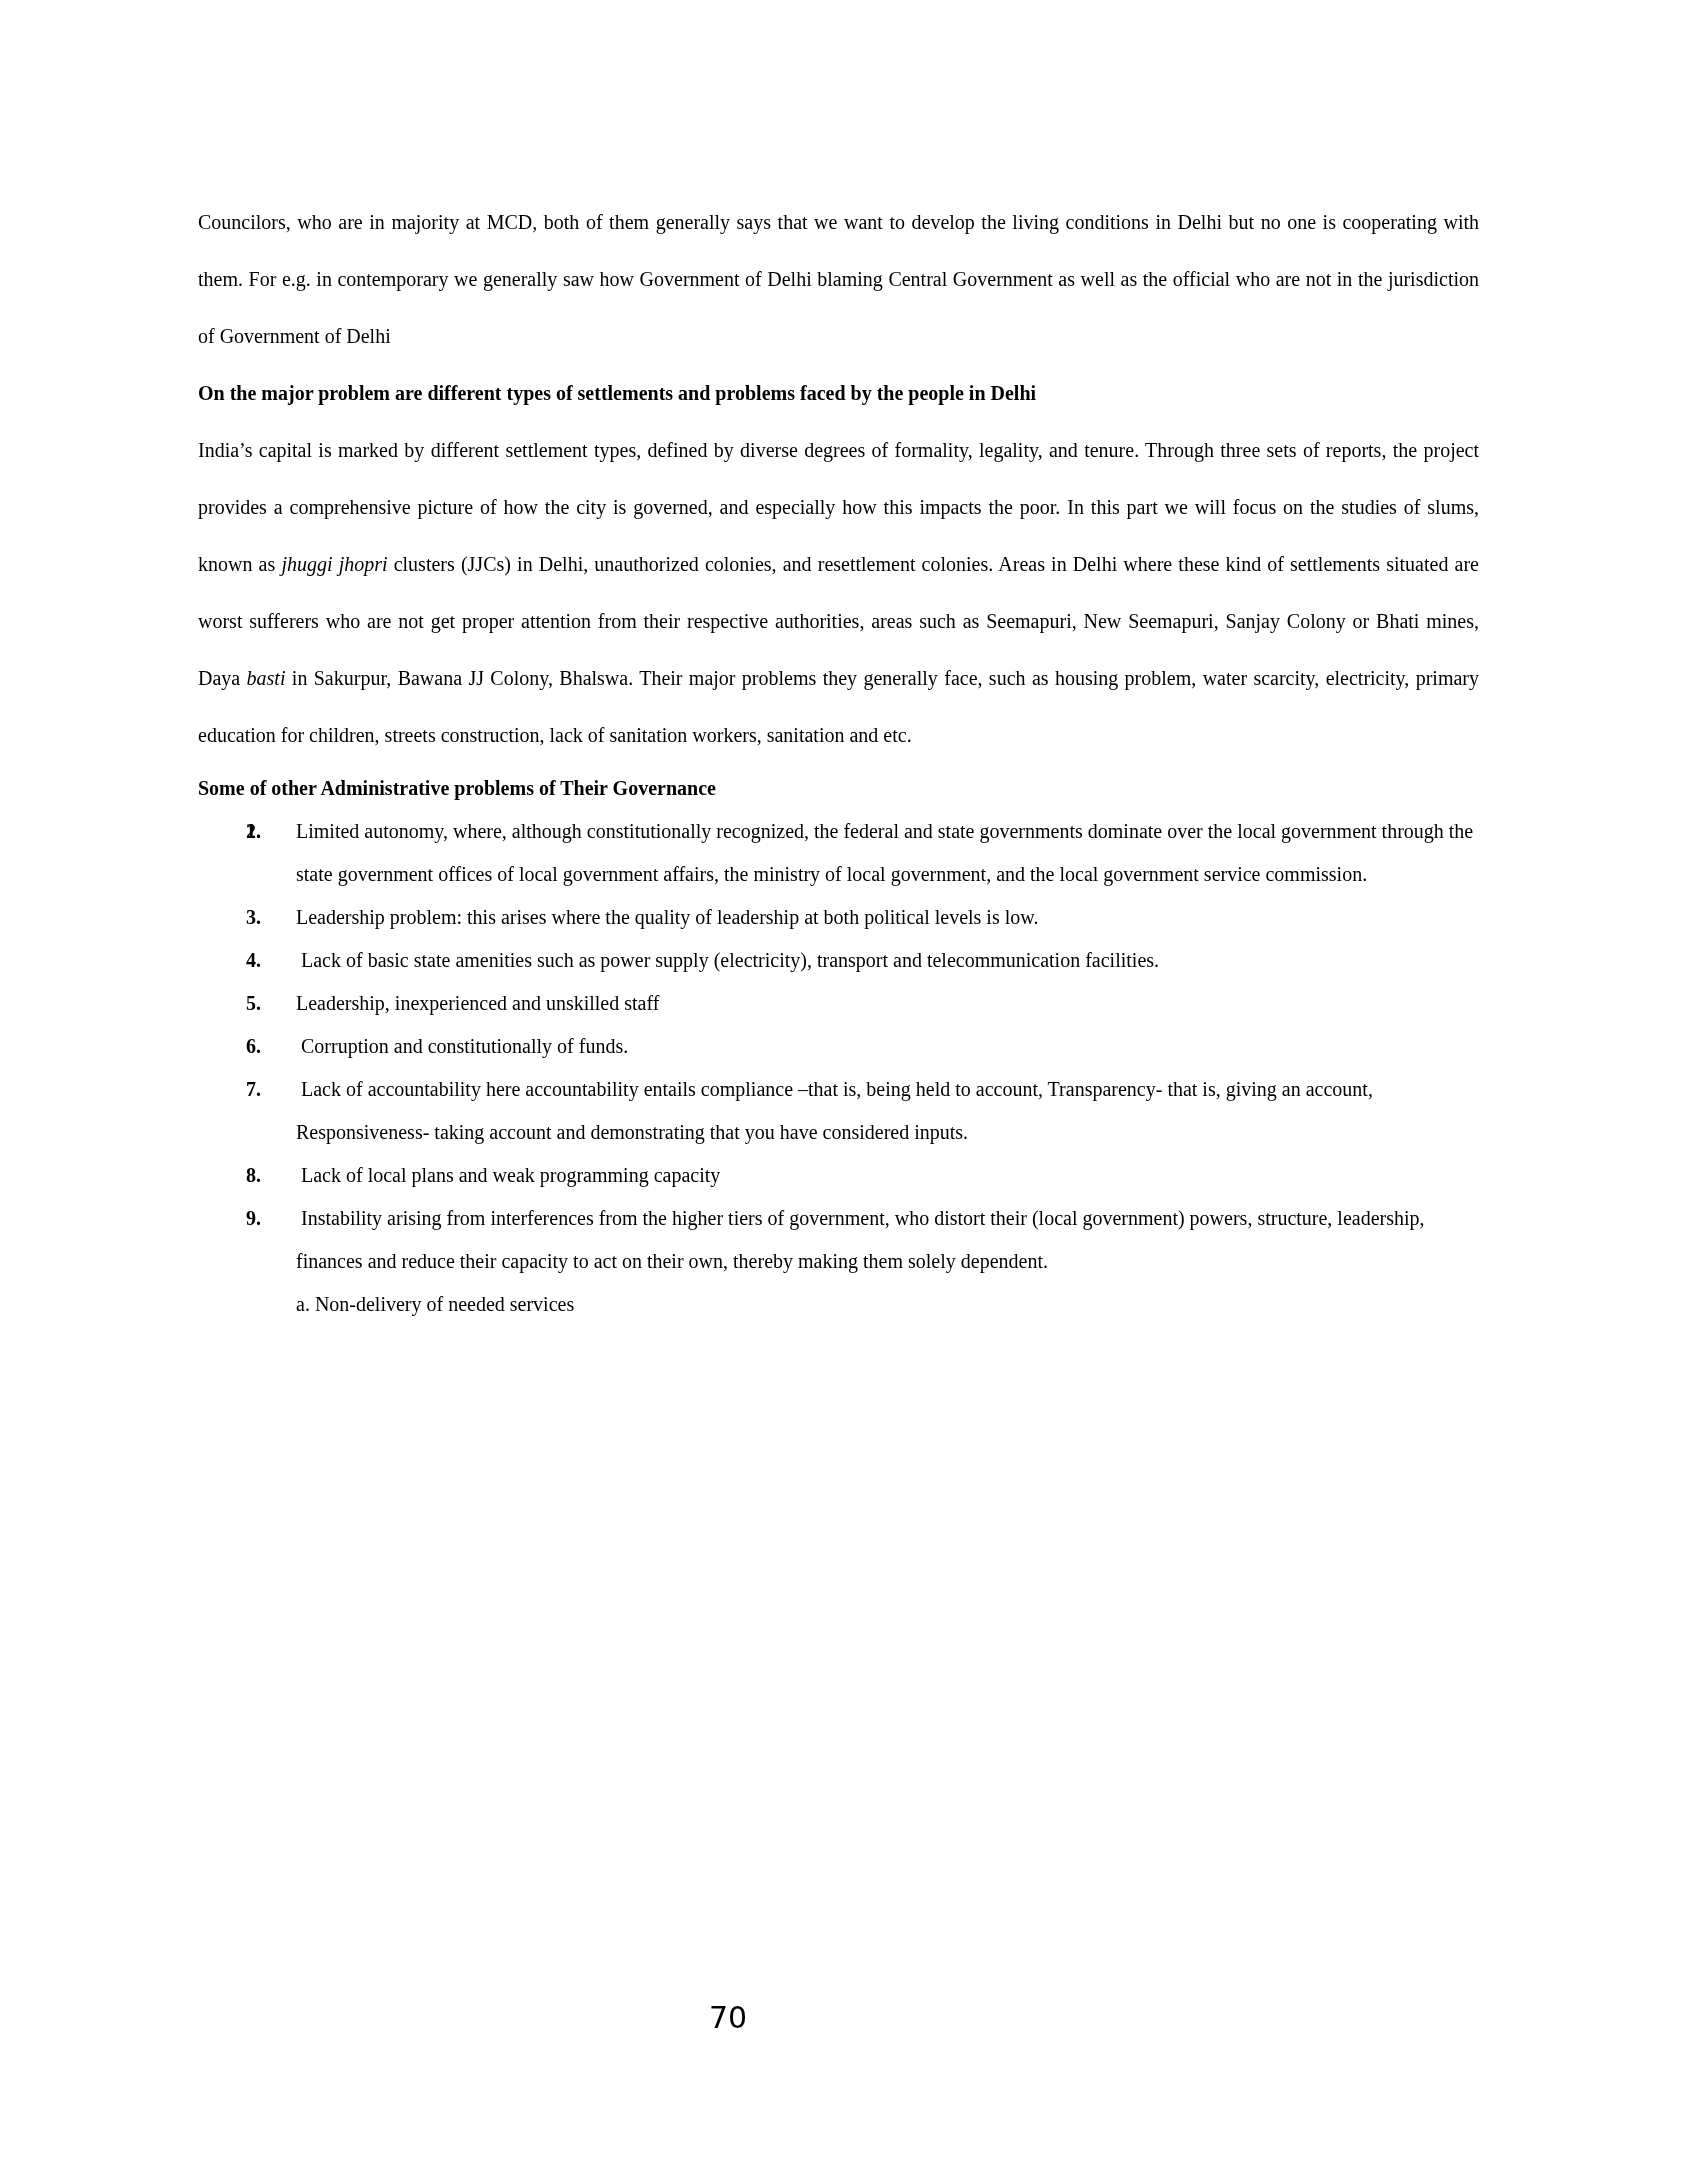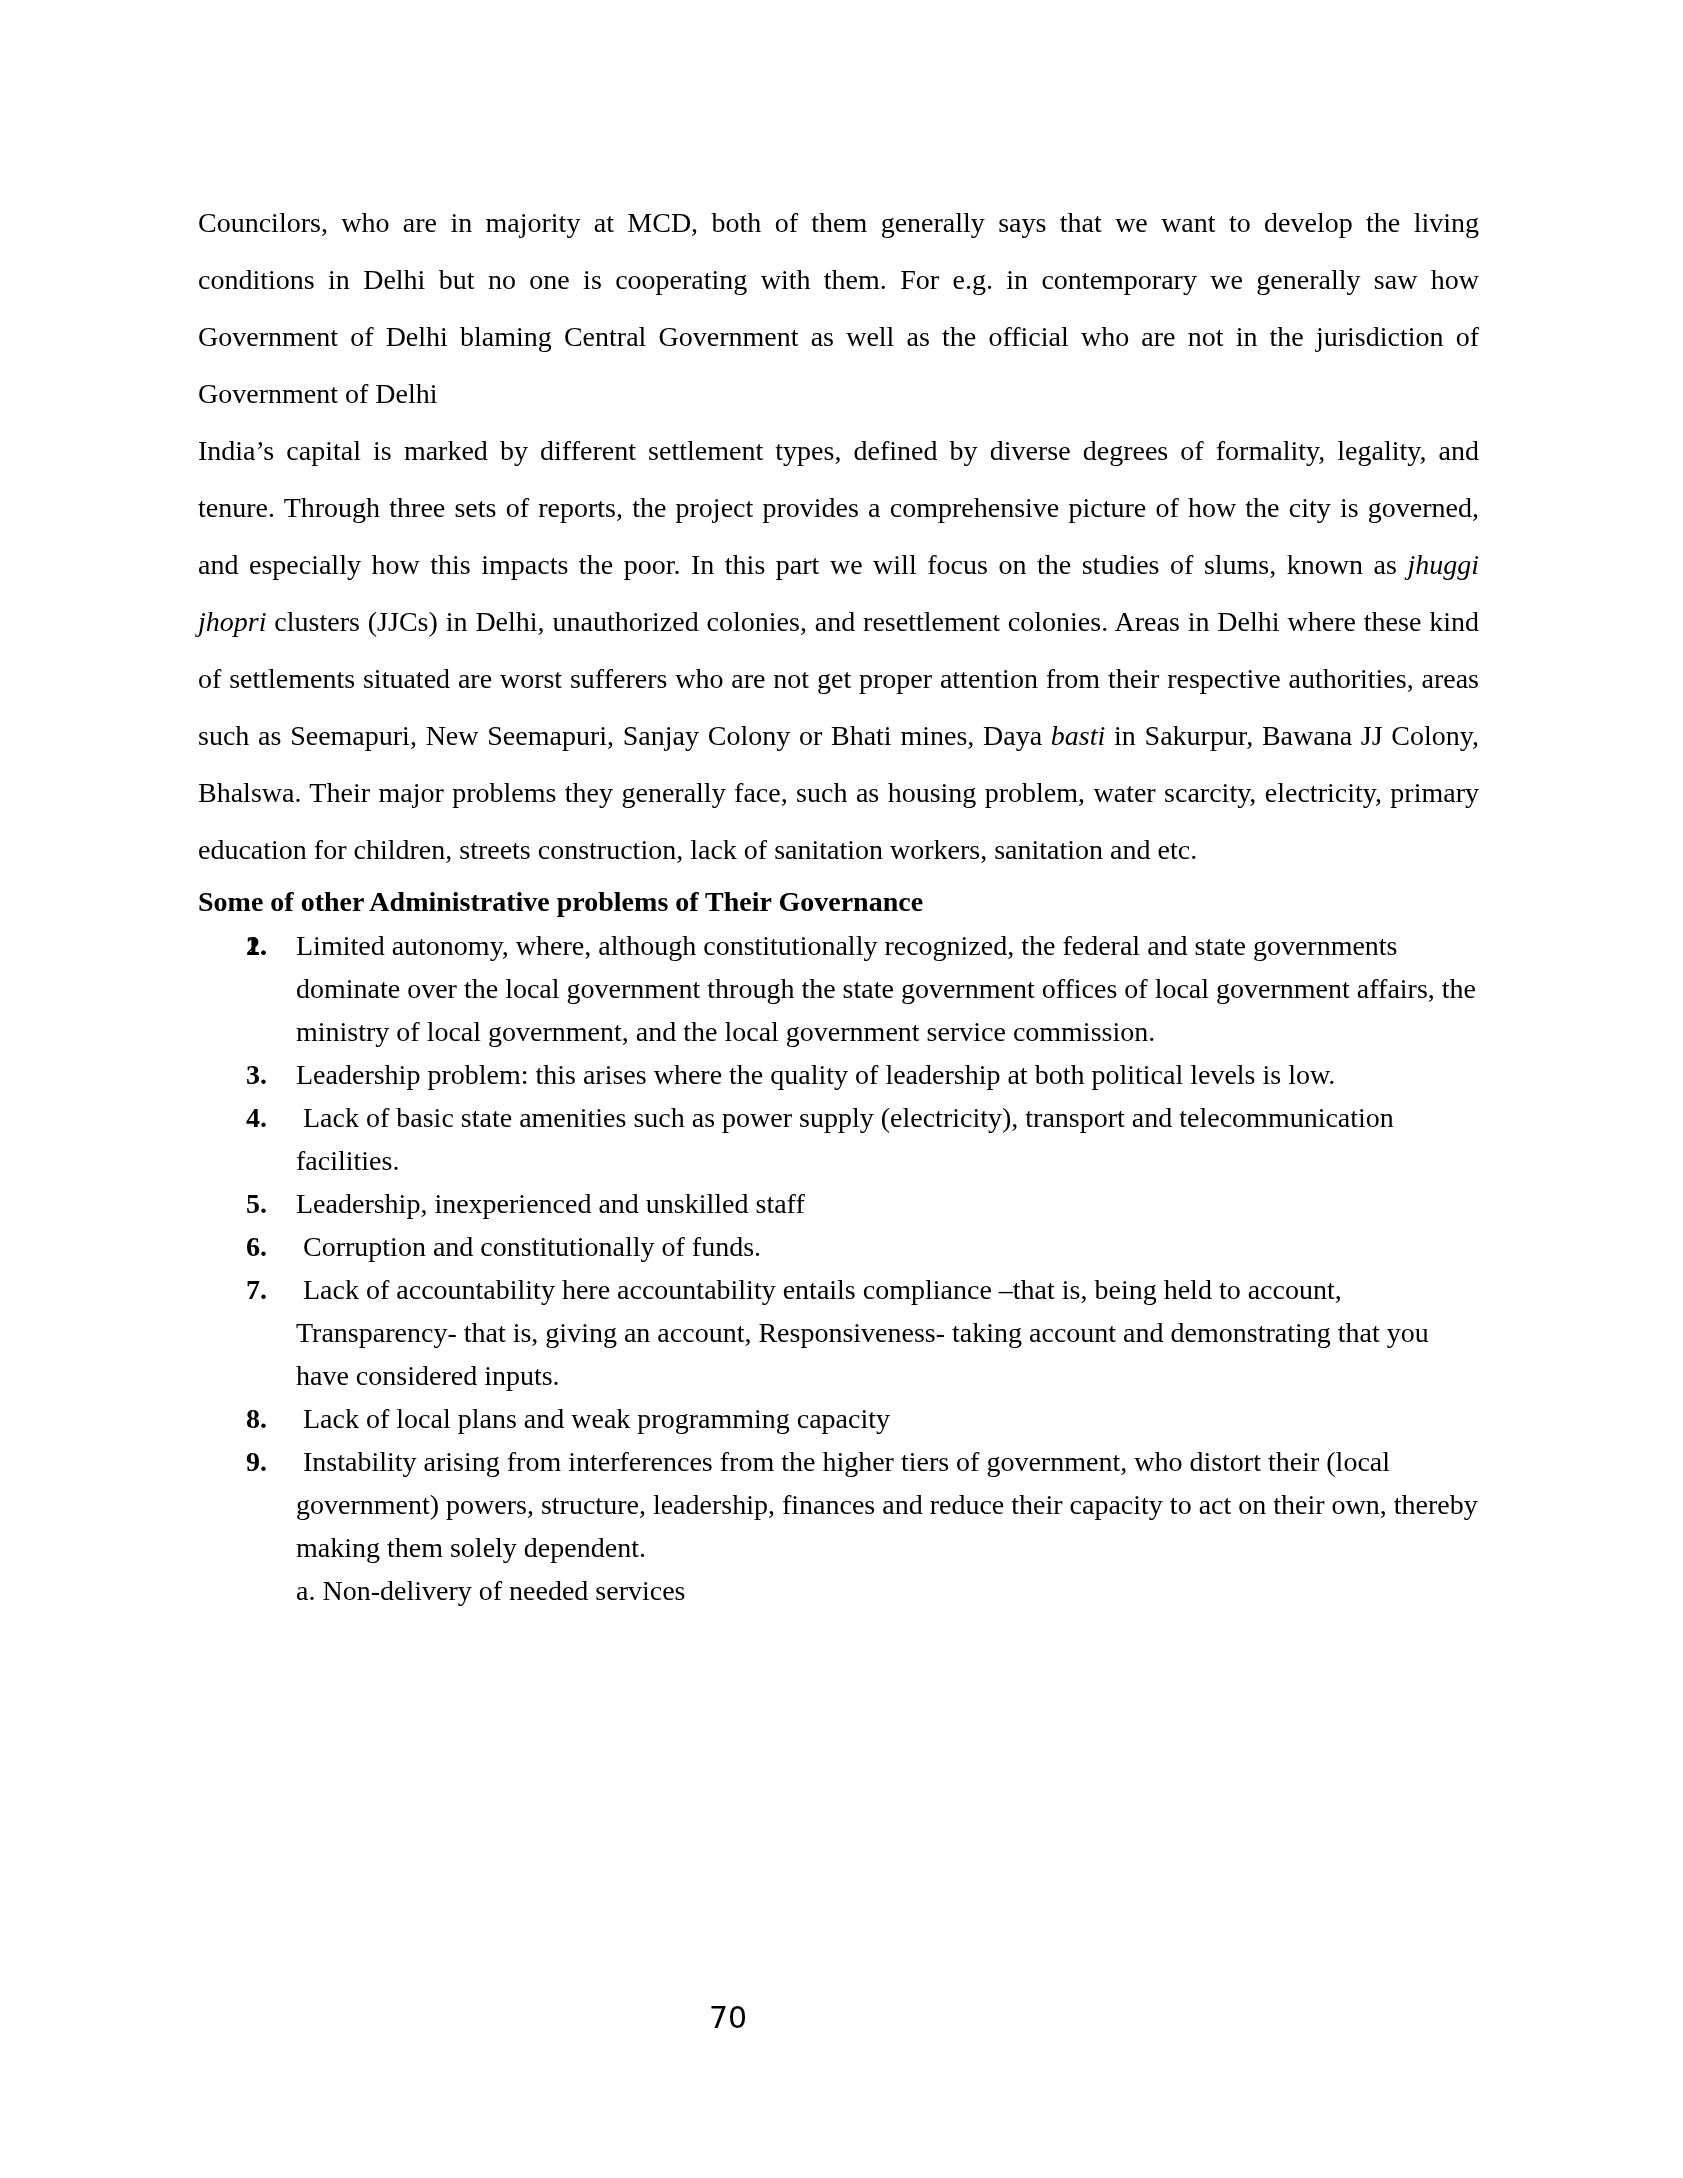--- a/index.html
+++ b/index.html
@@ -1,36 +1,37 @@
 <!DOCTYPE html>
 <html><head>
 <meta charset="utf-8">
 <style>
   html, body { margin: 0; padding: 0; background: #ffffff; }
   body { width: 1683px; height: 2178px; position: relative; overflow: hidden; }
   .page { position: absolute; left: 198px; top: 194px; width: 1281px; color: #000;
-          font-family: "Liberation Serif", serif; font-size: 28px; }
+          font-family: "Liberation Serif", serif; font-size: 20px; }
   .para { line-height: 57px; text-align: justify; margin: 0; }
   .para.last-left { text-align-last: left; }
   .heading { font-weight: bold; line-height: 57px; margin: 0; text-align: justify; text-align-last: left; }
   .heading2 { font-weight: bold; line-height: 44px; margin: 2px 0 0 0; }
   ol.problems { list-style: none; margin: 0; padding: 0; }
   ol.problems li { position: relative; padding-left: 98px; line-height: 43px; }
   .num { position: absolute; left: 48px; top: 0; font-weight: bold; }
   .sub { padding-left: 98px; line-height: 43px; }
   .page-number { position: absolute; top: 2000px; left: 0; width: 1456px; text-align: center;
                  font-family: "DejaVu Sans", sans-serif; font-size: 30px; color: #000; }
   i { }
 </style>
 </head>
 <body>
 
 <div class="page">
   <p class="para last-left">Councilors, who are in majority at MCD, both of them generally says that we want to develop the living conditions in Delhi but no one is cooperating with them. For e.g. in contemporary we generally saw how Government of Delhi blaming Central Government as well as the official who are not in the jurisdiction of Government of Delhi</p>
 
+  <p class="heading">On the major problem are different types of settlements and problems faced by the people in Delhi</p>
 
   <p class="para last-left"><span>India’s capital is marked by different settlement types, defined by diverse degrees of formality, legality, and tenure. Through three sets of reports, the project provides a comprehensive picture of how the city is governed, and especially how this impacts the poor. In this part we will focus on the studies of slums, known as </span><i>jhuggi jhopri</i><span> clusters (JJCs) in Delhi, unauthorized colonies, and resettlement colonies. Areas in Delhi where these kind of settlements situated are worst sufferers who are not get proper  attention from their respective authorities, areas such as Seemapuri, New Seemapuri, Sanjay Colony or  Bhati mines, Daya </span><i>basti</i><span> in Sakurpur, Bawana JJ Colony, Bhalswa. Their major problems they generally face, such as housing problem, water scarcity, electricity, primary education for children, streets construction, lack of sanitation workers, sanitation and etc.</span></p>
 
   <p class="heading2">Some of other Administrative problems of Their Governance</p>
 
   <ol class="problems">
     <li><span class="num">1.</span></li>
     <li><span class="num">2.</span><span>Limited autonomy, where, although constitutionally recognized, the federal and state governments dominate over the local government through the state government offices of local government affairs, the ministry of local government, and the local government service commission.</span></li>
     <li><span class="num">3.</span><span>Leadership problem: this arises where the quality of leadership at both political levels is low.</span></li>
     <li><span class="num">4.</span><span style="white-space: pre-wrap;"> Lack of basic state amenities such as power supply (electricity), transport and telecommunication facilities.</span></li>

